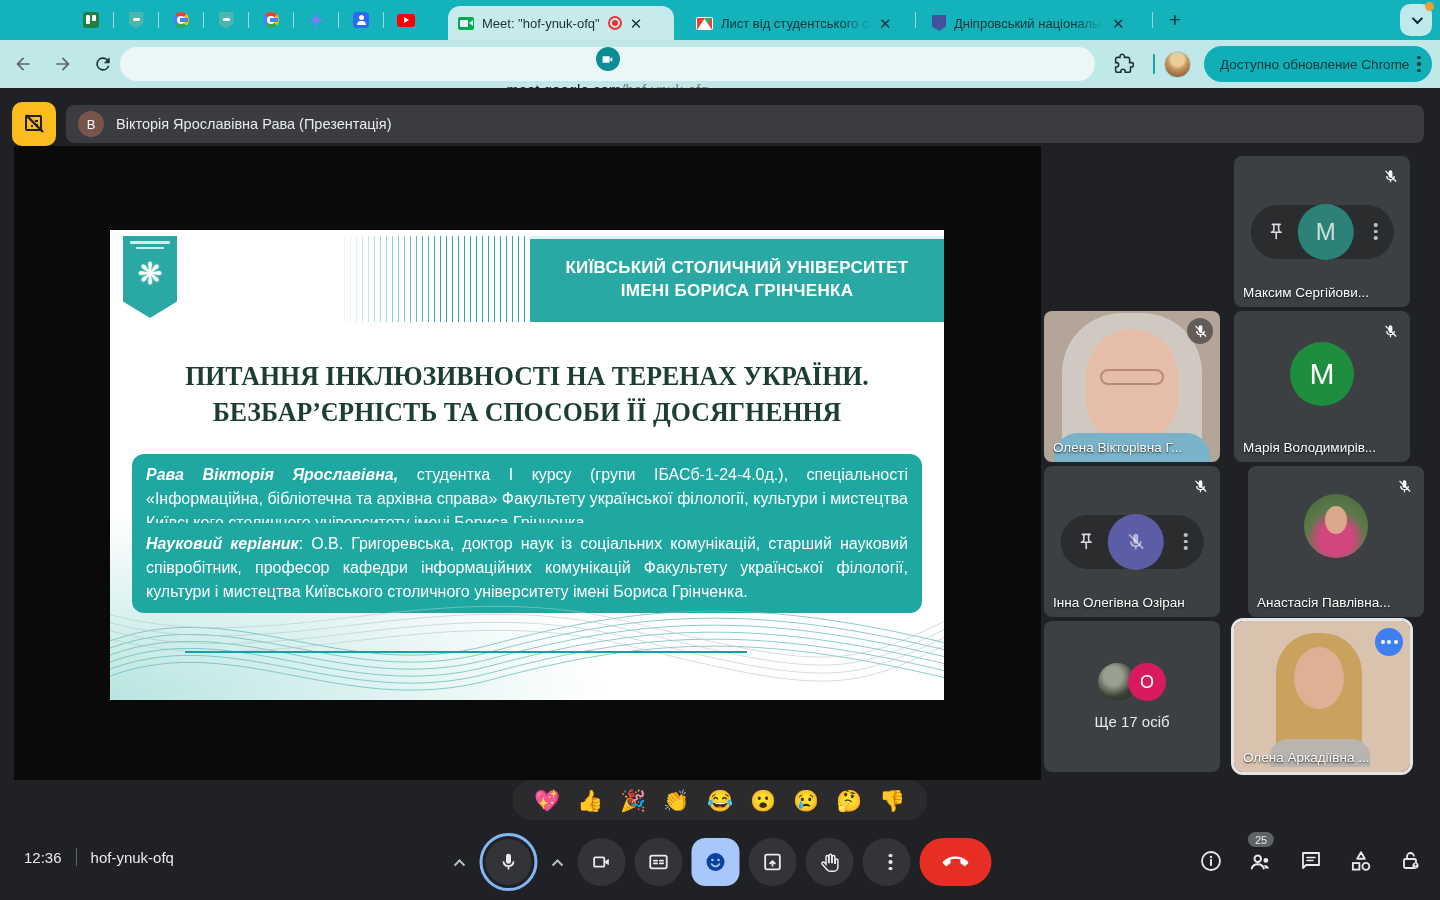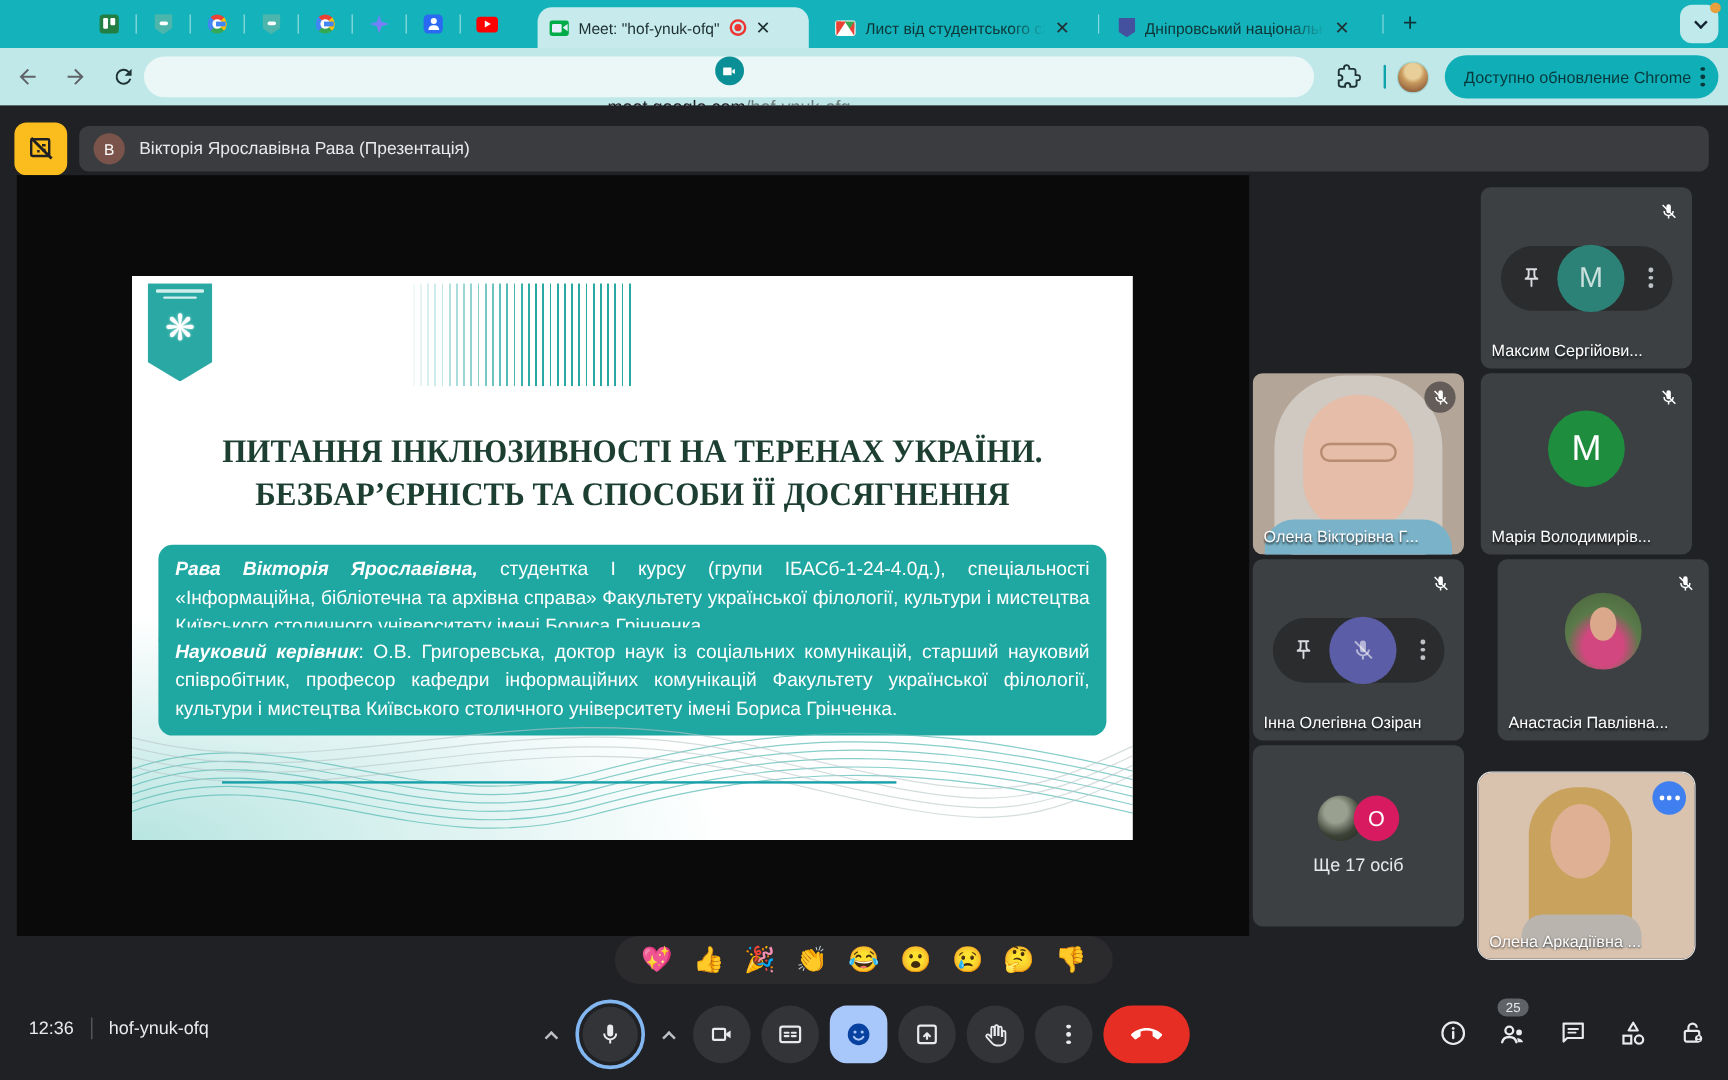--- a/index.html
+++ b/index.html
@@ -111,21 +111,21 @@
     overflow:hidden; text-shadow:0 1px 2px rgba(0,0,0,.85); }
   .micoff { position:absolute; top:7px; right:7px; width:26px; height:26px; border-radius:50%;
     display:flex; align-items:center; justify-content:center; }
   .micoff.on-video { background:rgba(32,33,36,.55); }
   .hoverpill { position:absolute; left:50%; top:50%; transform:translate(-50%,-50%); height:54px; border-radius:27px;
     background:#2a2c2e; display:flex; align-items:center; gap:12px; padding:0 16px; }
   .hp-circle { width:56px; height:56px; border-radius:50%; display:flex; align-items:center; justify-content:center;
     color:rgba(255,255,255,.75); font-size:24px; }
   .avatar-big { position:absolute; left:50%; top:42%; transform:translate(-50%,-50%); width:64px; height:64px;
     border-radius:50%; display:flex; align-items:center; justify-content:center; color:#fff; font-size:30px; }
-  .tile-active { border:1px solid #e5e5e5; border-radius:12px;margin-top:25px; }
+  .tile-active { border:3px solid #e5e5e5; border-radius:12px; }
   .blue-menu { position:absolute; top:7px; right:7px; width:28px; height:28px; border-radius:50%; background:#3f7ff0;
     display:flex; align-items:center; justify-content:center; gap:2.5px; z-index:3; }
   .blue-menu i { width:4px; height:4px; border-radius:50%; background:#fff; }
   .overflow-tile { display:flex; flex-direction:column; align-items:center; justify-content:center; gap:12px; }
   .ov-avs { display:flex; align-items:center; }
   .ov-photo { width:38px; height:38px; border-radius:50%;
     background:radial-gradient(circle at 40% 35%,#9aa08f 0 28%,#3c4236 60%,#23261f); }
   .ov-count { width:38px; height:38px; border-radius:50%; background:#d81b60; color:#fff; font-size:18px;
     display:flex; align-items:center; justify-content:center; margin-left:-8px; }
   .ov-label { color:#e8eaed; font-size:15px; }
@@ -296,20 +296,24 @@
     <div class="banner">
       <span class="banner-av">В</span>
       <span class="banner-text">Вікторія Ярославівна Рава (Презентація)</span>
     </div>
 
     <div class="stage">
       <div class="slide">
         <div class="slide-grad"></div>
         <div class="sl-head">
           <div class="sl-stripes"></div>
+          <div class="sl-teal">
+            <span class="sl-uni">КИЇВСЬКИЙ СТОЛИЧНИЙ УНІВЕРСИТЕТ</span>
+            <span class="sl-uni">ІМЕНІ БОРИСА ГРІНЧЕНКА</span>
+          </div>
           <div class="sl-logo">
             <span class="mini"></span>
               <span class="mini2"></span>
             <span class="flake">❋</span>
           </div>
         </div>
         <div class="sl-title">
           <div>ПИТАННЯ ІНКЛЮЗИВНОСТІ НА ТЕРЕНАХ УКРАЇНИ.</div>
           <div>БЕЗБАР’ЄРНІСТЬ ТА СПОСОБИ ЇЇ ДОСЯГНЕННЯ</div>
         </div>

